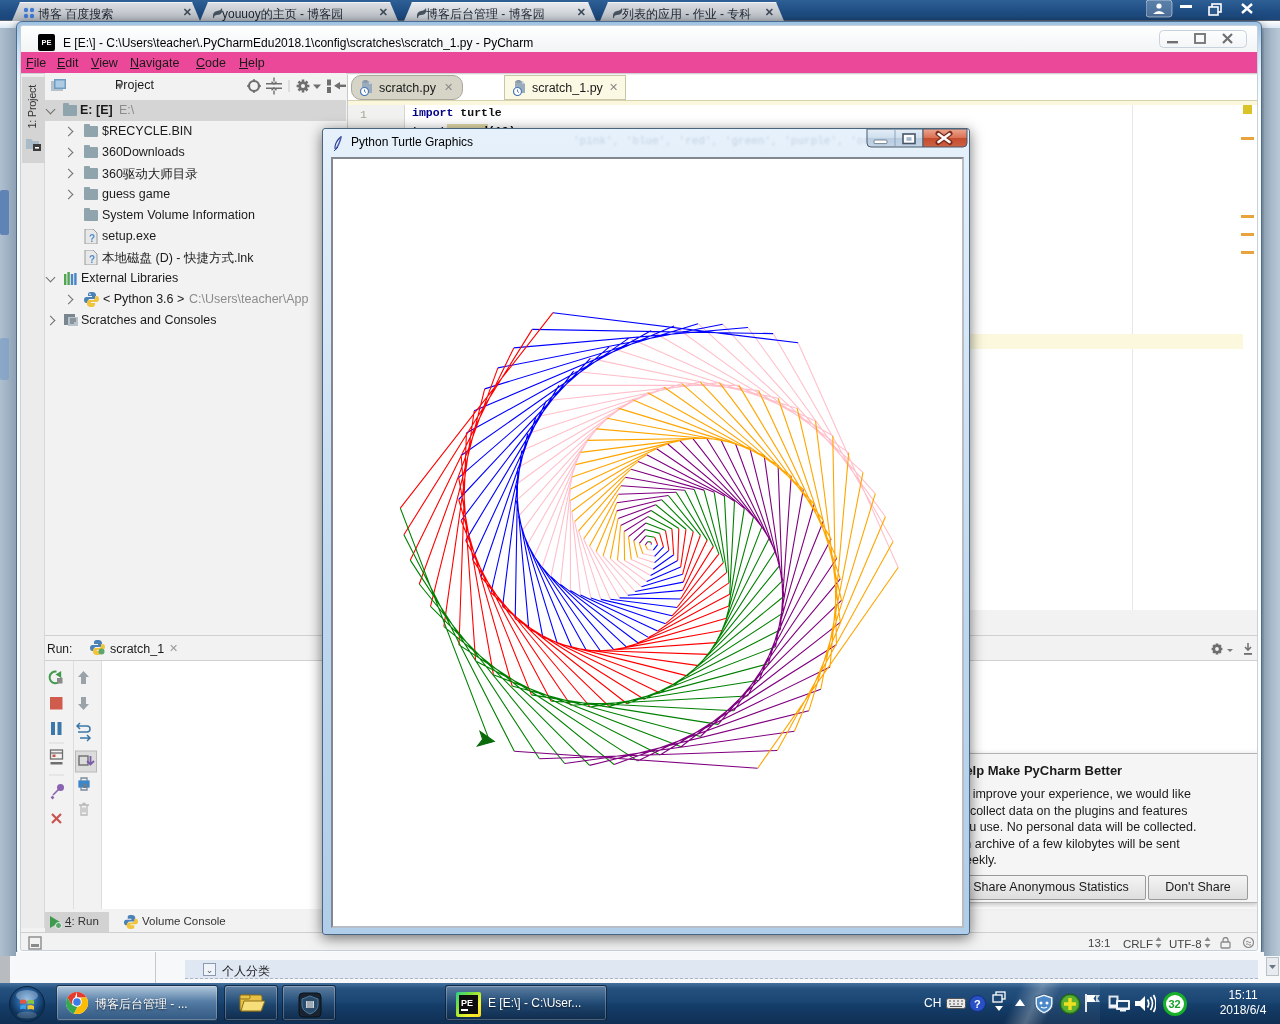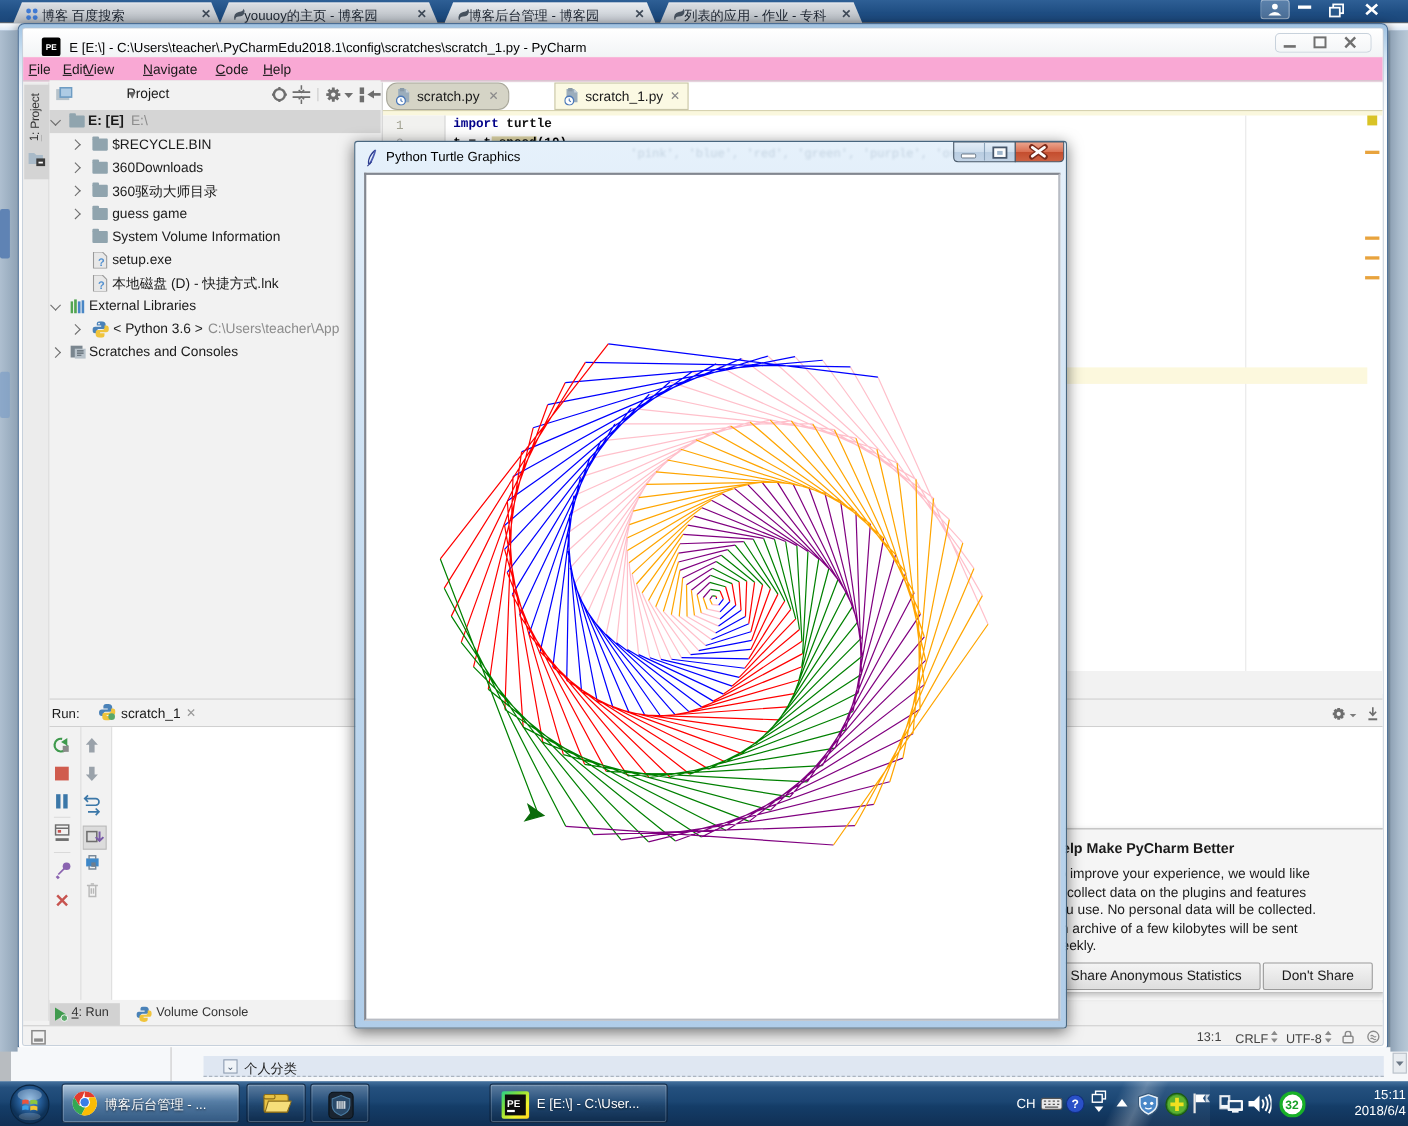--- a/index.html
+++ b/index.html
@@ -32,21 +32,21 @@
 
 #pycharm { position:absolute; left:16px; top:21px; width:1246px; height:934px;
   border:1px solid #4a6d94; border-radius:6px 6px 5px 5px;
   background:linear-gradient(180deg,#9fc2e2 0%,#cfe2f2 3%,#f0f5fa 6%,#fdfdfd 9%);
   box-shadow:0 2px 10px rgba(0,0,0,0.5); }
 #pycharm .inner { position:absolute; left:3px; top:3px; right:3px; bottom:3px; background:#f2f2f2;
   border-radius:3px; overflow:hidden; border:1px solid rgba(120,150,180,0.35); }
 
 #ptitle { position:absolute; left:0; top:0; width:100%; height:25px;
   background:linear-gradient(180deg,#ffffff,#f2f4f6); font-size:12.5px; color:#000; }
-#pmenu { position:absolute; left:0; top:26px; width:100%; height:22px; background:#f9a8d4;
+#pmenu { position:absolute; left:0; top:26px; width:100%; height:22px; background:#ec4899;
   border-bottom:1px solid #cfcfcf; font-size:12.5px; color:#1a1a1a; }
 #pmenu span { position:absolute; top:4px; }
 #pmenu u { text-decoration:underline; }
 #lstrip { position:absolute; left:0; top:49px; width:24px; bottom:22px; background:#ececec;
   border-right:1px solid #d8d8d8; }
 #projpanel { position:absolute; left:24px; top:47px; width:301px; height:537px; background:#f2f2f2; }
 #projhead { position:absolute; left:0; top:0; width:100%; height:26px; font-size:12.5px; color:#1a1a1a; }
 #ptree { position:absolute; left:0; top:27px; width:100%; bottom:0; font-size:12.5px; color:#1a1a1a; }
 .trow { position:absolute; left:0; width:100%; height:21px; white-space:nowrap; }
 .trow .txt { position:absolute; top:3px; }
@@ -139,21 +139,21 @@
     <svg class="abs" style="right:10px;top:4px;" width="88" height="18" viewBox="0 0 88 18">
       <rect x="0.5" y="0.5" width="87" height="17" rx="4" fill="none" stroke="#c8d2dc"></rect>
       <rect x="8" y="11" width="11" height="2.4" fill="#707070"></rect>
       <rect x="36" y="4" width="10" height="9" fill="none" stroke="#707070" stroke-width="1.8"></rect>
       <path d="M64 4 L73 13 M73 4 L64 13" stroke="#707070" stroke-width="2.2"></path>
     </svg>
   </div>
   <div id="pmenu">
     <span style="left:5px"><u>F</u>ile</span>
         <span style="left:36px"><u>E</u>dit</span>
-    <span style="left:56px"><u>V</u>iew</span>
+    <span style="left:70px"><u>V</u>iew</span>
         <span style="left:109px"><u>N</u>avigate</span>
     <span style="left:175px"><u>C</u>ode</span>
         <span style="left:218px"><u>H</u>elp</span>
   </div>
   <div id="lstrip">
     <div class="abs" style="left:1px;top:2px;width:23px;height:86px;background:#d4d4d4;"></div>
     <div class="abs" style="top:10px;left:5px;writing-mode:vertical-lr;transform:rotate(180deg);font-size:11px;color:#333;letter-spacing:-0.3px;"><u>1</u>: Project</div>
     <svg class="abs" style="left:4px;top:61px" width="17" height="16" viewBox="0 0 17 16">
           <path d="M1 3 h5 l2 2 h6 v8 h-13 Z" fill="#a9bac8"></path>
           <rect x="8" y="8" width="8" height="7" fill="#3c3c3c"></rect>
@@ -581,16 +581,16 @@
           <rect x="12" y="16" width="6" height="1.5" fill="#f2f6fa"></rect>
         </svg>
     <svg class="abs" style="left:-146px;top:11px" width="22" height="19" viewBox="0 0 22 19">
           <path d="M1 7 H6 L11 2 V17 L6 12 H1 Z" fill="#fff"></path>
           <path d="M13.5 5.5 Q16 9.5 13.5 13.5 M16.5 3 Q20.5 9.5 16.5 16 M19.5 1 Q24.5 9.5 19.5 18" stroke="#fff" stroke-width="1.7" fill="none"></path>
         </svg>
     <svg class="abs" style="left:-117px;top:9px" width="24" height="24" viewBox="0 0 24 24">
           <circle cx="12" cy="12" r="10.5" fill="#fff" stroke="#18b028" stroke-width="3"></circle>
           <text x="5.5" y="16" font-size="11" font-weight="bold" fill="#18a028">32</text>
         </svg>
-    <div class="abs" style="left:-72px;top:5px;width:70px;font-size:12px;text-align:right;line-height:15px;">15:11<br>2018/6/4</div>
+    <div class="abs" style="left:-72px;top:5px;width:70px;font-size:12px;text-align:center;line-height:15px;">15:11<br>2018/6/4</div>
   </path>
     </div>
 </div>
 
 </body></html>

